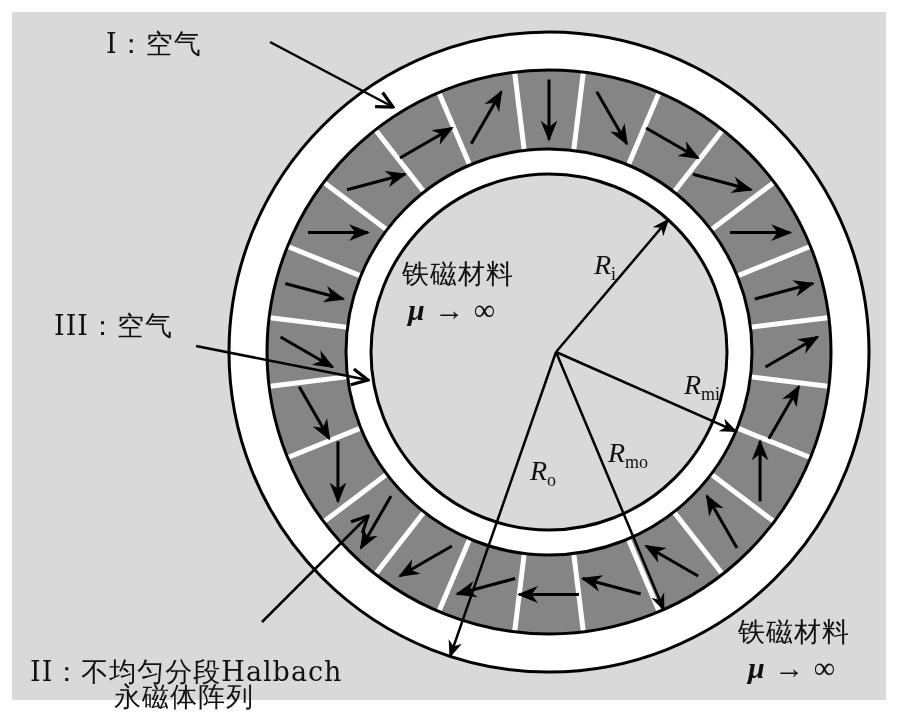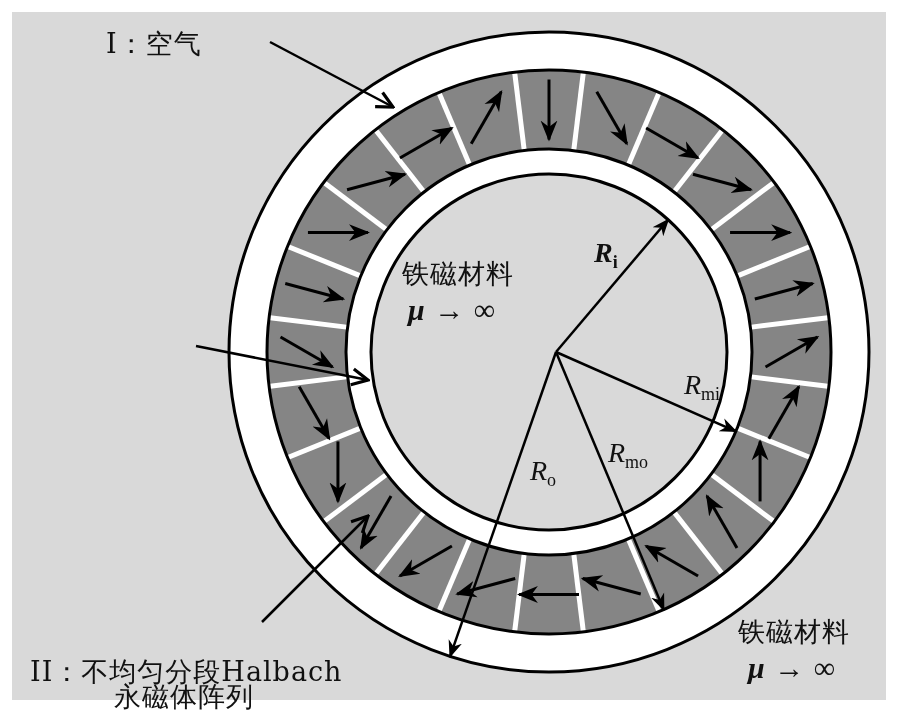--- a/index.html
+++ b/index.html
@@ -100,41 +100,44 @@
         <line x1="270" y1="42" x2="393" y2="107" stroke="#000" stroke-width="2.5" marker-end="url(#oh)"></line>
         <line x1="196" y1="346" x2="368" y2="380" stroke="#000" stroke-width="2.5" marker-end="url(#oh)"></line>
         <line x1="262" y1="622" x2="368" y2="516" stroke="#000" stroke-width="2.5" marker-end="url(#oh)"></line>
       </g>
   </svg>
 
   <div class="lbl cn" style="left:106px;top:26px;">
     <span>I</span><span>：</span><span>空气</span>
   </div>
 
+  <div class="lbl cn" style="left:54px;top:308px;">
+    <span>III</span><span>：</span><span>空气</span>
+  </div>
 
   <div class="lbl cn" style="left:30px;top:654px;">
     <span>II</span><span>：</span><span>不均匀分段Halbach</span>
   </div>
   <div class="lbl cn" style="left:114px;top:659px;margin-top:20px;">永磁体阵列</div>
 
   <div class="lbl cn" style="left:402px;top:256px;">铁磁材料</div>
   <div class="lbl" style="left:408px;top:292px;font-size:30px;">
     <span class="math" style="font-weight:bold;">μ</span>
     <span class="sym">→</span>
     <span class="sym">∞</span>
   </div>
 
   <div class="lbl cn" style="left:738px;top:614px;">铁磁材料</div>
   <div class="lbl" style="left:748px;top:650px;font-size:30px;">
     <span class="math" style="font-weight:bold;">μ</span>
     <span class="sym">→</span>
     <span class="sym">∞</span>
   </div>
 
-  <div class="lbl" style="left:594px;top:236px;font-size:28px;font-weight:bold;">
+  <div class="lbl" style="left:594px;top:248px;font-size:28px;">
     <span class="math">R</span><span class="sub">i</span>
   </div>
   <div class="lbl" style="left:684px;top:368px;font-size:28px;">
     <span class="math">R</span><span class="sub">mi</span>
   </div>
   <div class="lbl" style="left:608px;top:436px;font-size:28px;">
     <span class="math">R</span><span class="sub">mo</span>
   </div>
   <div class="lbl" style="left:530px;top:454px;font-size:28px;">
     <span class="math">R</span><span class="sub">o</span>

